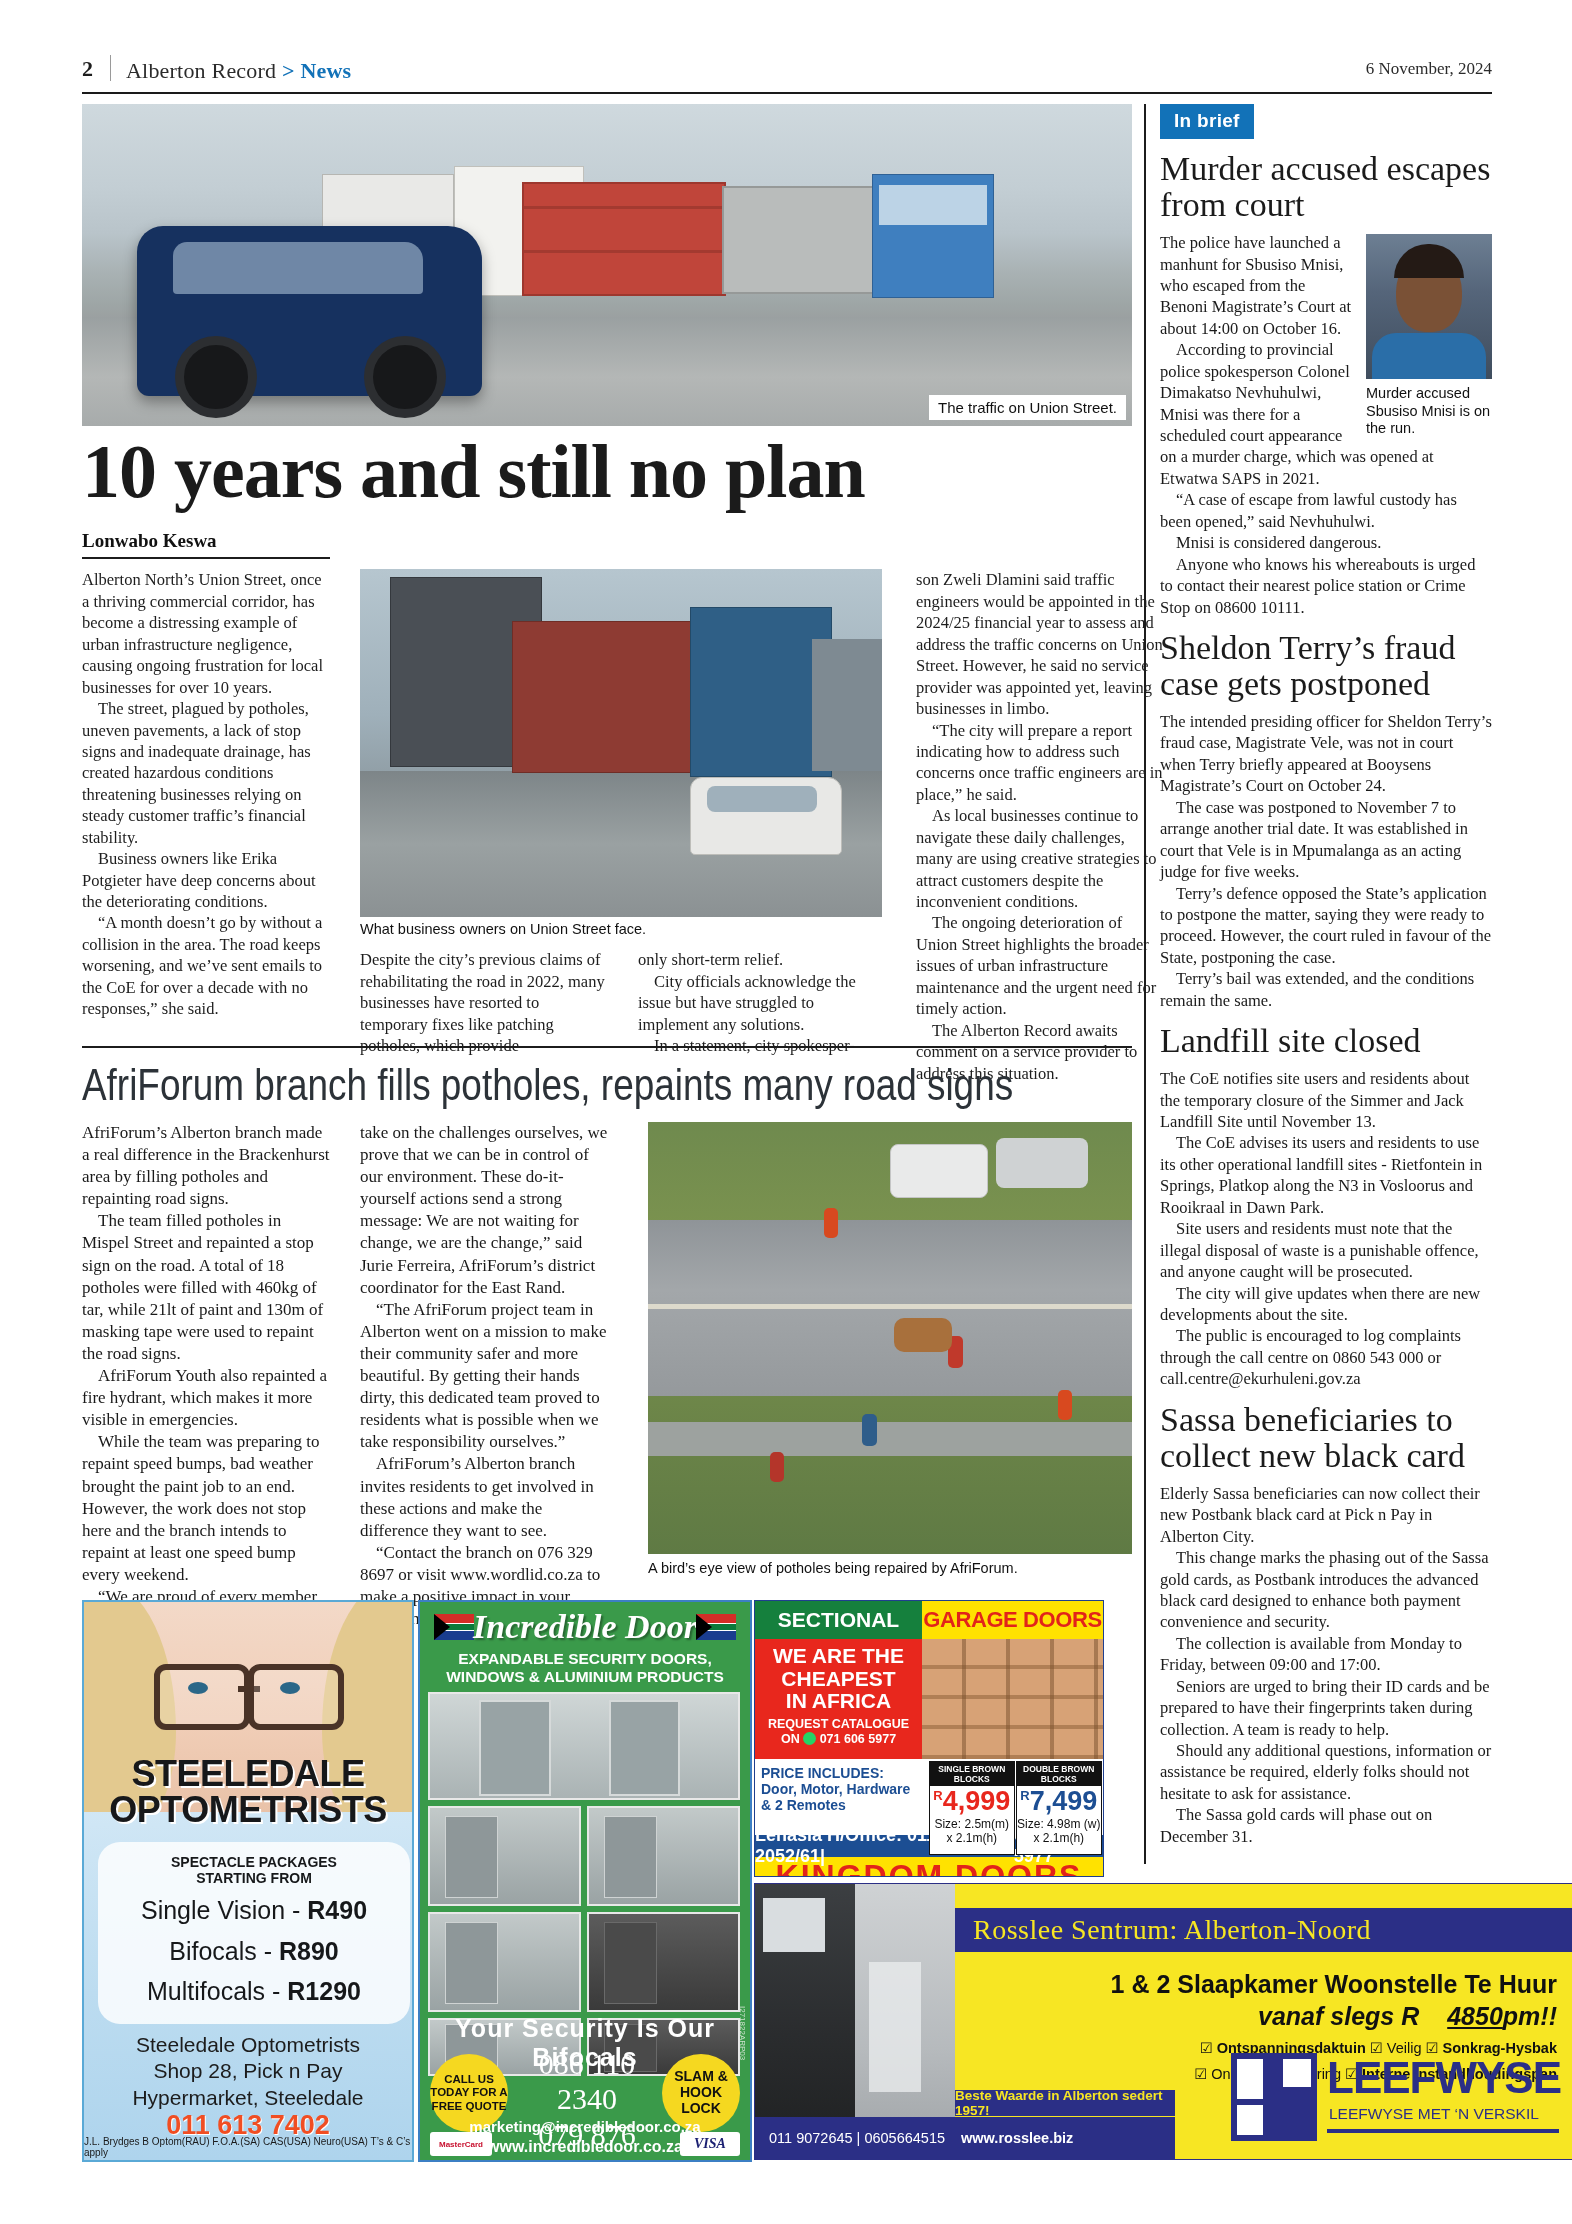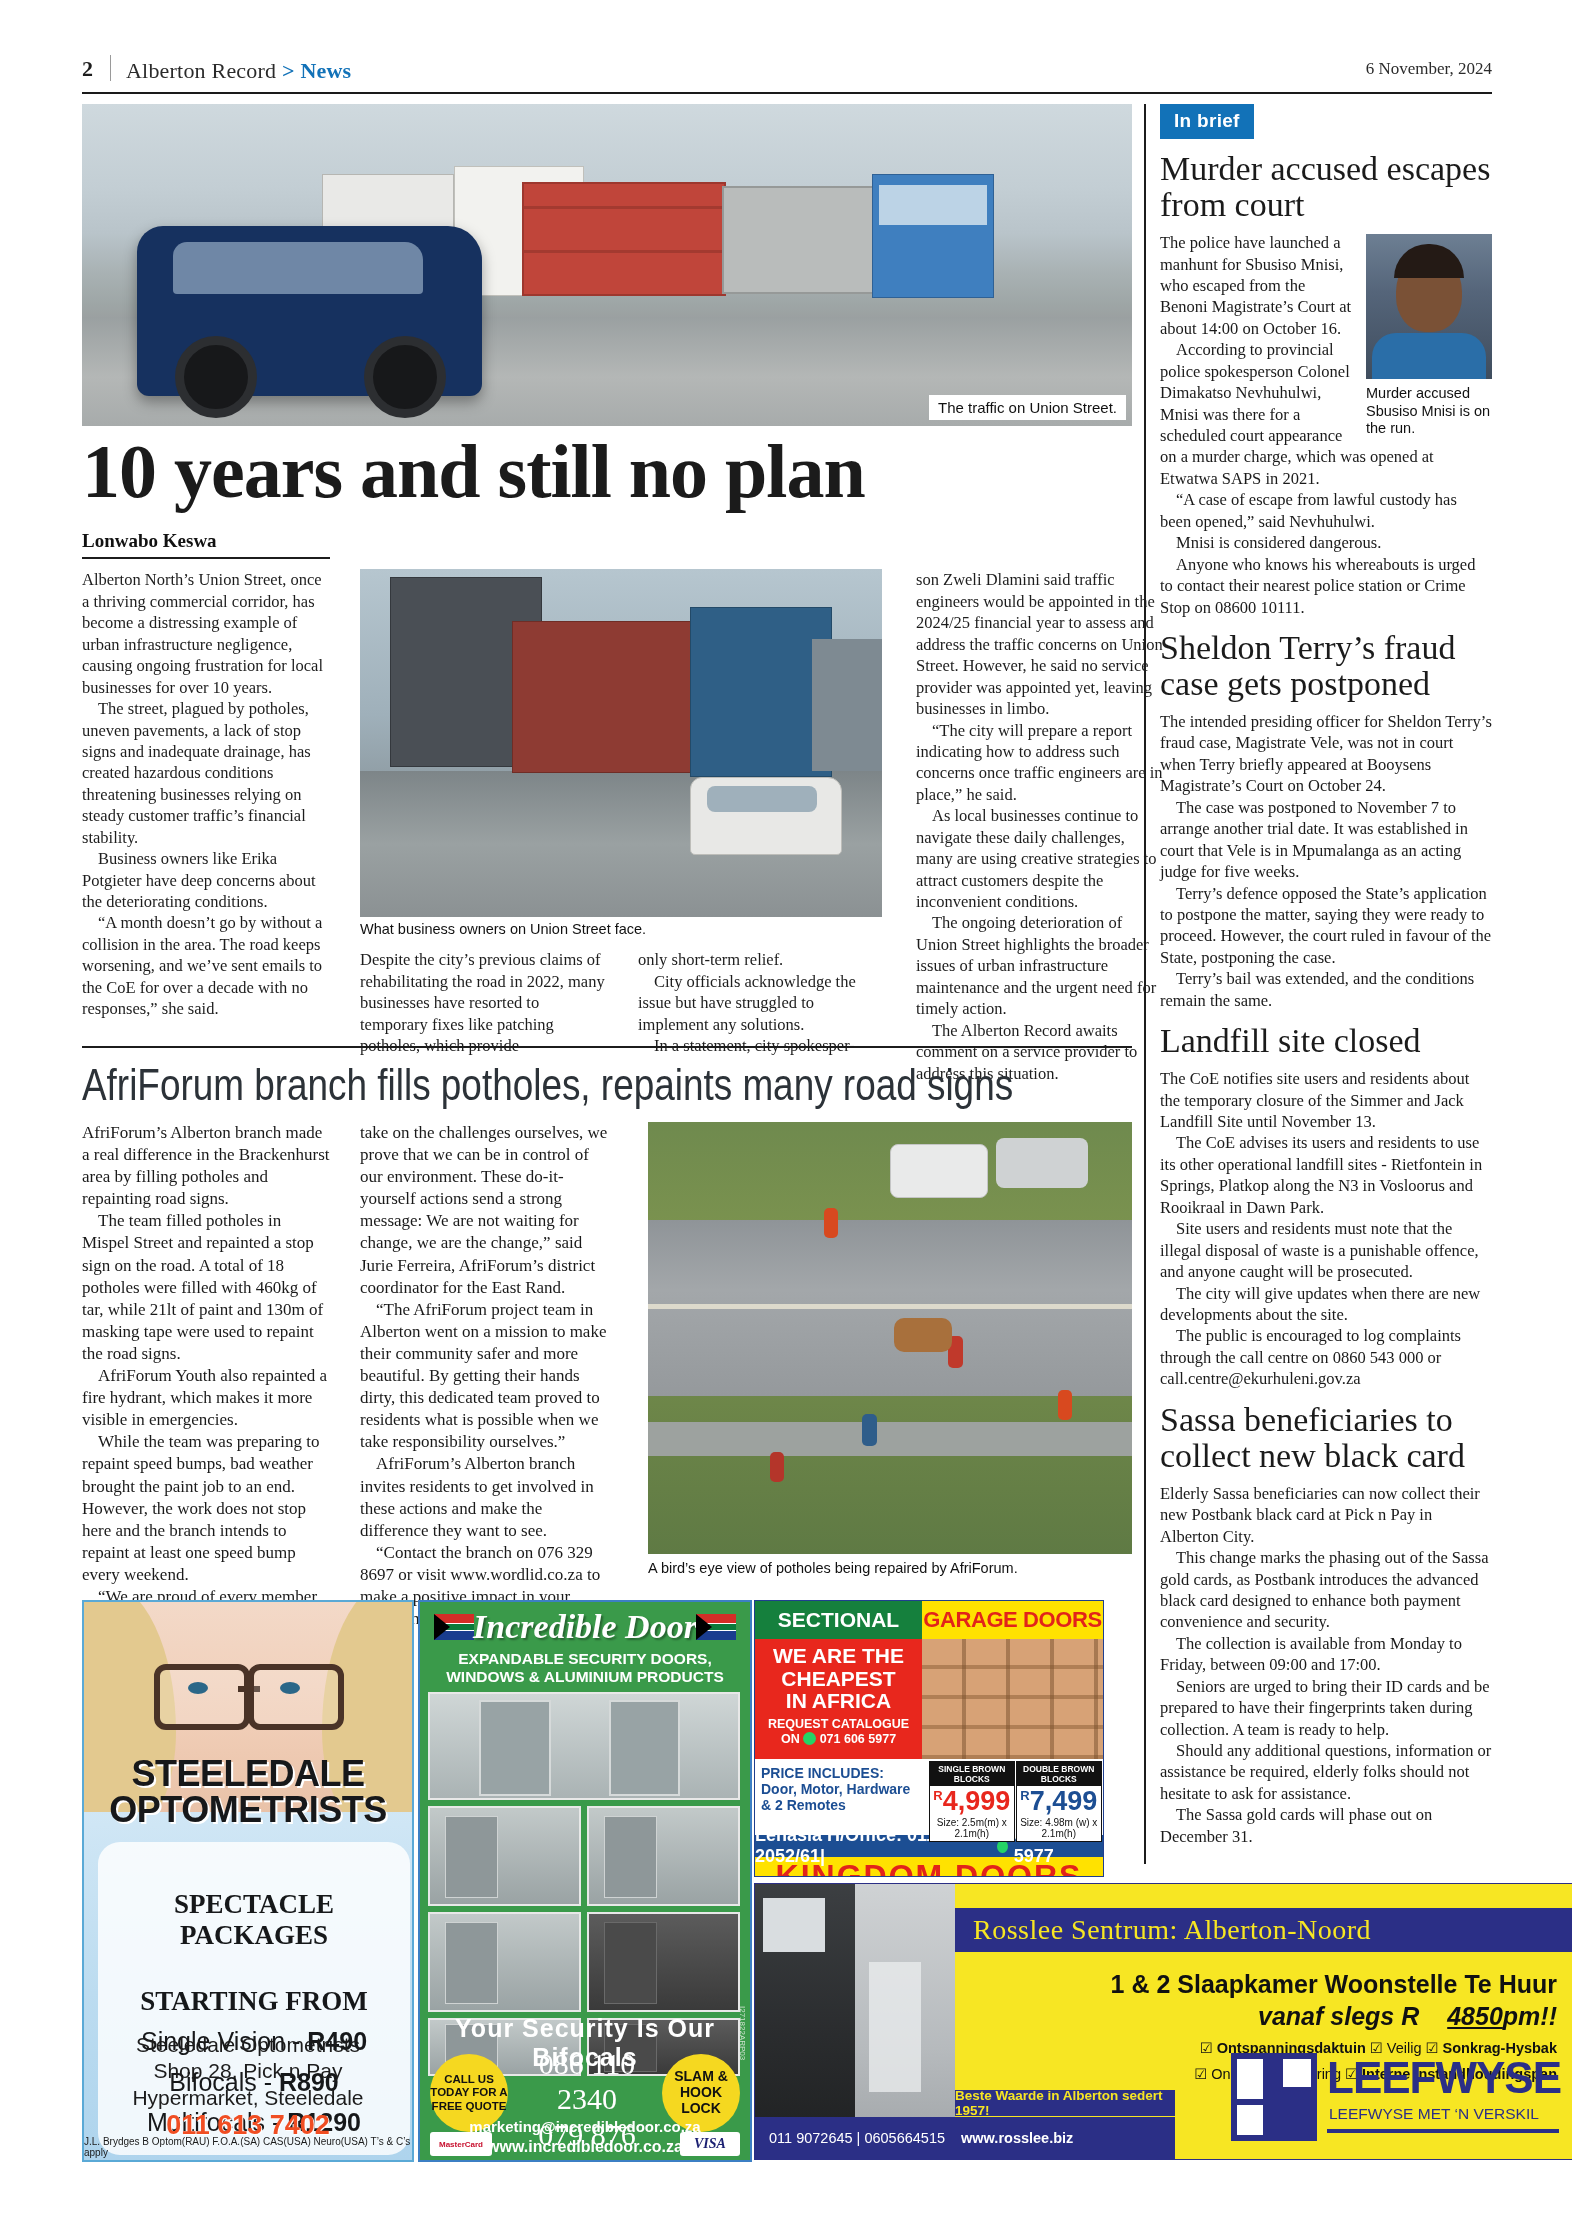--- a/index.html
+++ b/index.html
@@ -121,21 +121,21 @@
   .opt-hair2{position:absolute;right:-30px;top:-22px;width:120px;height:250px;background:#e3c98f;border-radius:60% 0 0 40%;}
   .opt-glass{position:absolute;left:70px;top:62px;width:190px;height:54px;}
   .opt-glass i{position:absolute;top:0;width:84px;height:54px;border:6px solid #4a3327;border-radius:12px;background:rgba(255,255,255,.18);}
   .opt-glass i.l{left:0;} .opt-glass i.r{right:0;}
   .opt-glass b{position:absolute;left:84px;top:22px;width:22px;height:6px;background:#4a3327;}
   .opt-eye{position:absolute;top:80px;width:20px;height:12px;border-radius:50%;background:#2b6788;}
   .opt-eye.l{left:104px;} .opt-eye.r{left:196px;}
   .opt-title{position:absolute;left:0;top:154px;width:100%;text-align:center;font-family:"Liberation Sans Narrow","Liberation Sans",sans-serif;
     font-weight:bold;font-size:36px;line-height:1.0;color:#17181a;text-shadow:2px 2px 0 #ffffff;letter-spacing:-.5px;}
   .opt-card{position:absolute;left:14px;top:240px;width:300px;background:rgba(255,255,255,.82);border-radius:22px;padding:12px 6px 16px;text-align:center;}
-  .opt-sub{font-family:Liberation Serif, serif;font-weight:bold;font-size:27px;line-height:1.15;color:#16181a;margin-top:35px;}
+  .opt-sub{font-family:Liberation Sans, sans-serif;font-weight:bold;font-size:14px;line-height:1.15;color:#16181a;}
   .opt-price{font-family:"Liberation Sans",sans-serif;font-size:25px;line-height:1.3;color:#16181a;margin-top:8px;}
   .opt-price b{font-weight:bold;}
   .opt-addr{position:absolute;left:0;top:430px;width:100%;text-align:center;font-family:"Liberation Sans",sans-serif;font-size:21px;line-height:1.26;color:#1c1c1c;}
   .opt-phone{position:absolute;left:0;top:508px;width:100%;text-align:center;font-family:"Liberation Sans Narrow","Liberation Sans",sans-serif;
     font-weight:bold;font-size:27px;color:#f04e23;text-shadow:1px 1px 0 #fff;}
   .opt-disc{position:absolute;left:0;bottom:2px;width:100%;text-align:left;font-family:"Liberation Sans",sans-serif;font-size:10px;color:#1a1a1a;}
 
   
   .ad-door{position:absolute;left:336px;top:0;width:330px;height:558px;border:2px solid #3c7fc4;background:#3a9a4a;overflow:hidden;}
   .door-hdr{position:relative;height:86px;background:#3a9a4a;}
@@ -186,21 +186,21 @@
   .k-doorimg{position:absolute;right:0;top:0;width:52%;height:100%;background:repeating-linear-gradient(#d7a276 0 26px,#b07f55 26px 30px);}
   .k-doorimg:after{content:"";position:absolute;inset:0;background:repeating-linear-gradient(90deg,transparent 0 40px,rgba(120,80,45,.5) 40px 44px);}
   .k-prices{position:relative;height:76px;}
   .k-pinc{position:absolute;left:6px;top:6px;width:46%;font-family:"Liberation Sans",sans-serif;font-size:14px;line-height:1.16;color:#1c4e93;font-weight:bold;}
   .k-box{position:absolute;top:2px;width:24%;border:1px solid #111;background:#fff;text-align:center;}
   .k-box.one{left:50%;} .k-box.two{left:75%;}
   .k-bl{background:#111;color:#fff;font-family:"Liberation Sans",sans-serif;font-weight:bold;font-size:8.5px;padding:2px 0;}
   .k-amt{font-family:"Liberation Sans",sans-serif;font-weight:bold;font-size:27px;color:#e8271d;line-height:1;padding:2px 0;}
   .k-amt.blue{color:#1c4e93;}
   .k-amt sup{font-size:13px;vertical-align:super;}
-  .k-size{font-family:"Liberation Sans",sans-serif;font-size:10px;color:#111;padding-bottom:2px;}
+  .k-size{font-family:"Liberation Sans",sans-serif;font-size:12px;color:#111;padding-bottom:9px;}
   .k-contact{height:22px;background:#1c4e93;color:#fff;font-family:"Liberation Sans",sans-serif;font-weight:bold;font-size:18px;
     display:flex;align-items:center;justify-content:center;gap:6px;}
   .k-brand{height:38px;background:#ffe200;display:flex;align-items:center;justify-content:center;}
   .k-brand span{font-family:"Liberation Sans",sans-serif;font-weight:bold;font-size:32px;color:#e2231a;letter-spacing:2px;}
 
   
   .ad-ross{position:absolute;left:672px;top:283px;width:820px;height:275px;border:1px solid #2b2f86;background:#f7e623;overflow:hidden;}
   .r-photos{position:absolute;left:0;top:0;width:200px;height:100%;display:flex;}
   .r-ph{flex:1;position:relative;overflow:hidden;}
   .r-ph.one{background:linear-gradient(#3c3f42,#2a2c2e 55%,#1e2021);}

